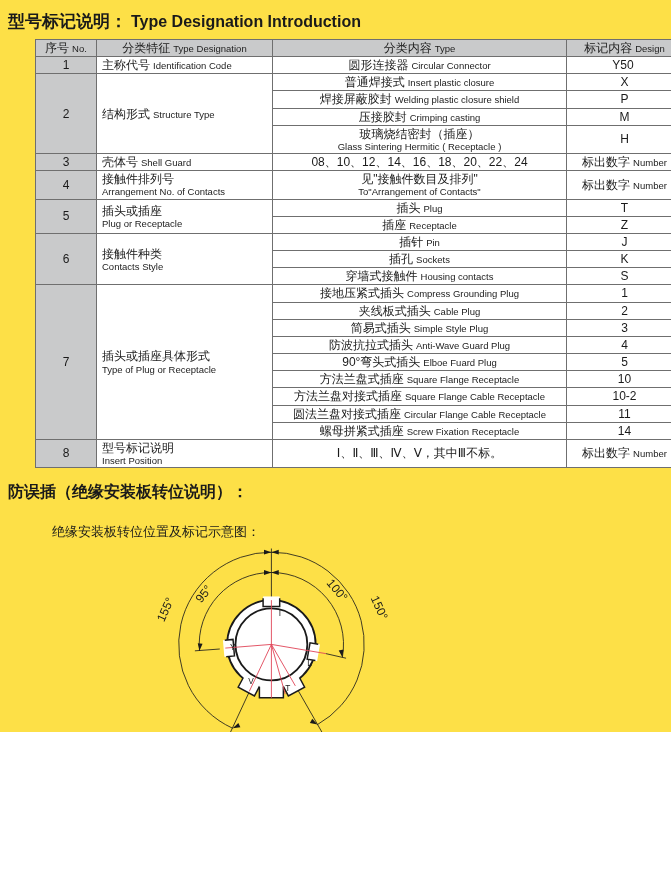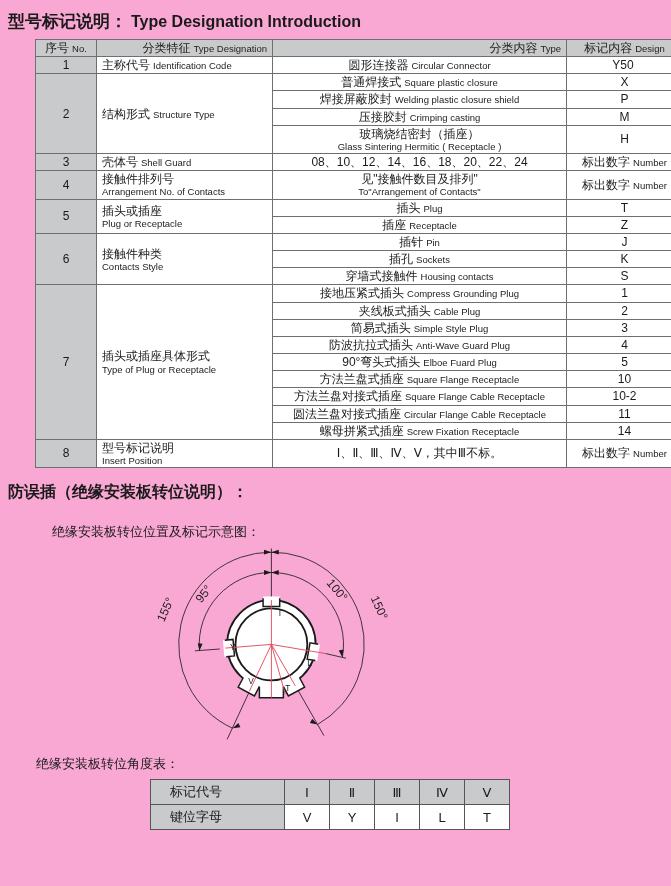--- a/index.html
+++ b/index.html
@@ -1,34 +1,34 @@
 <!DOCTYPE html>
 <html><head>
 <meta charset="utf-8">
 <style>
   html,body{margin:0;padding:0;background:#fff;color:#1a1a1a;
     font-family:"Liberation Sans","DejaVu Sans",sans-serif;}
-  .page{width:671px;height:886px;overflow:hidden;background:#f9a8d4;position:relative;}
+  .page{width:671px;height:732px;overflow:hidden;background:#fde047;position:relative;}
   
   .title{margin:10px 0 6px 8px;font-size:17px;font-weight:bold;}
   .title .title-en{font-weight:bold;font-size:16px;margin-left:4px;}
   
   table{border-collapse:collapse;}
   .type-table{margin-left:35px;width:627px;table-layout:fixed;}
   .type-table td,.type-table th{border:1px solid #6f6f6f;padding:1px 5px;vertical-align:middle;
     font-weight:normal;font-size:12px;line-height:1.18;}
   .type-table .zh{font-size:12px;}
   .type-table .en{font-size:9.5px;color:#222;margin-left:3px;}
   .type-table .block .en{display:block;margin-left:0;}
   .c-no{width:50px;text-align:center;background:#c9cacb;}
   .c-feat{width:165px;text-align:left;background:#fff;}
   .c-cont{width:283px;text-align:center;background:#fff;}
   .c-code{width:105px;text-align:center;background:#fff;}
   .head th{background:#c9cacb;text-align:center;}
-  .head .c-cont,.head .c-feat{text-align:right;background:#c9cacb;}
+  .head .c-cont,.head .c-feat{text-align:center;background:#c9cacb;}
   
   .h2{margin:14px 0 8px 8px;font-size:16px;font-weight:bold;}
   .para{margin:0 10px 0 36px;font-size:13px;line-height:1.5;text-indent:2em;text-align:justify;}
   .caption{margin:20px 0 2px 52px;font-size:13px;}
   .caption2{margin:0 0 4px 36px;font-size:13px;}
   
   .diagram-wrap{margin:2px 0 0 100px;height:212px;}
   svg text{font-family:"Liberation Sans","DejaVu Sans",sans-serif;}
   
   .angle-table{margin:6px 0 0 150px;}
@@ -58,21 +58,21 @@
     <tr>
       <td class="c-no">1</td>
       <td class="c-feat"><span class="zh">主称代号</span><span class="en">Identification Code</span></td>
       <td class="c-cont"><span class="zh">圆形连接器</span><span class="en">Circular Connector</span></td>
       <td class="c-code"><span class="zh">Y50</span><span class="en"></span></td>
     </tr>
 
     <tr>
       <td class="c-no" rowspan="4">2</td>
       <td class="c-feat" rowspan="4"><span class="zh">结构形式</span><span class="en">Structure Type</span></td>
-      <td class="c-cont"><span class="zh">普通焊接式</span><span class="en">Square plastic closure</span></td>
+      <td class="c-cont"><span class="zh">普通焊接式</span><span class="en">Insert plastic closure</span></td>
       <td class="c-code">X</td>
     </tr>
     <tr>
       <td class="c-cont"><span class="zh">焊接屏蔽胶封</span><span class="en">Welding plastic closure shield</span></td>
       <td class="c-code">P</td>
     </tr>
     <tr>
       <td class="c-cont"><span class="zh">压接胶封</span><span class="en">Crimping casting</span></td>
       <td class="c-code">M</td>
     </tr>

